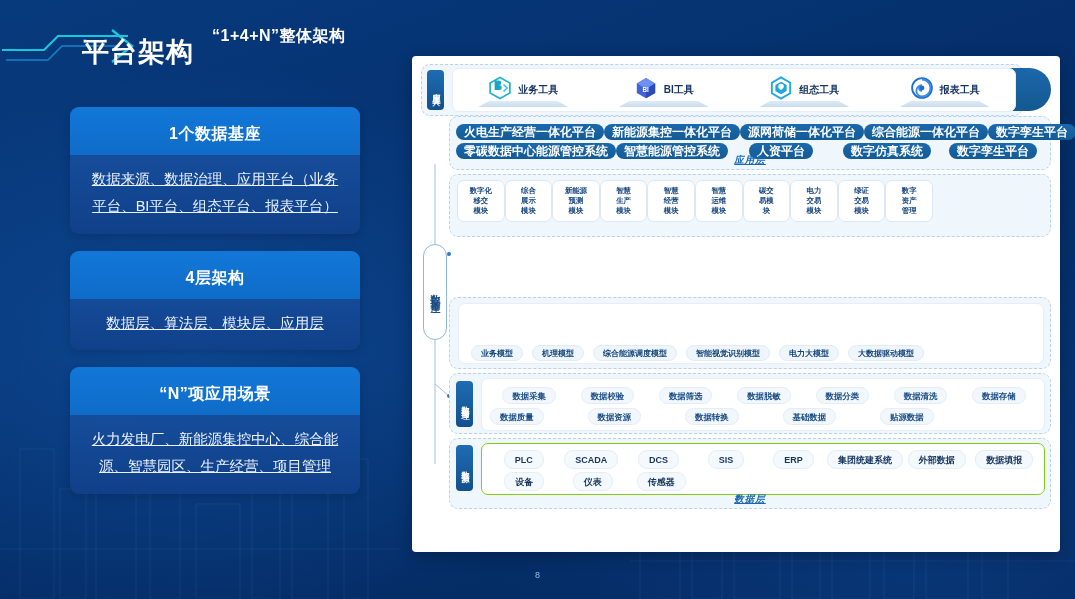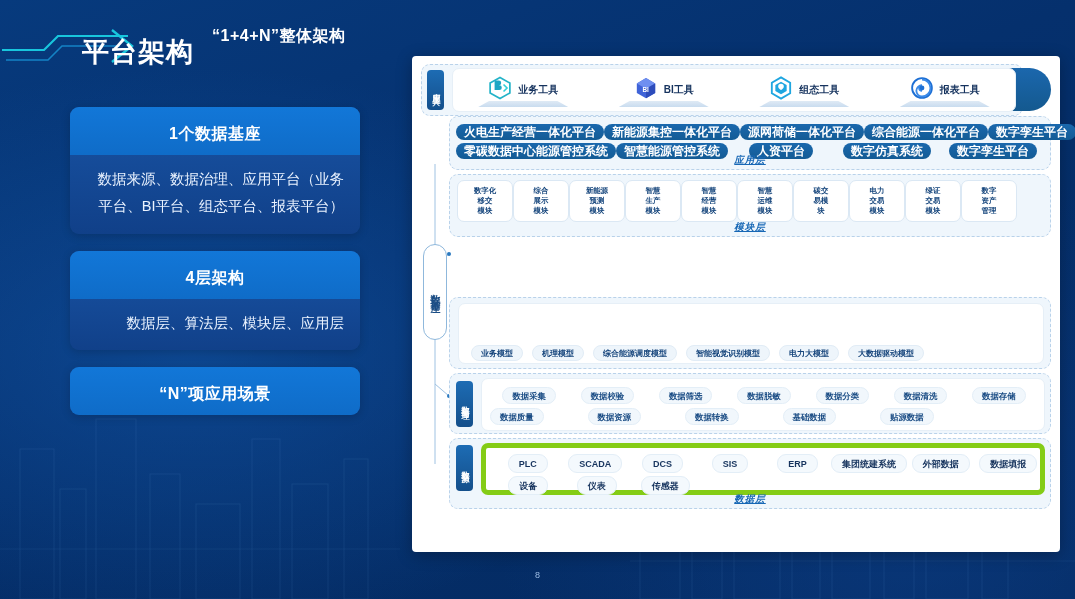--- a/index.html
+++ b/index.html
@@ -43,21 +43,21 @@
     background: linear-gradient(180deg, rgba(26,86,168,0.92) 0%, rgba(17,64,137,0.92) 100%);
     box-shadow: 0 2px 10px rgba(0,0,0,.18);
   }
   .card-head {
     background: linear-gradient(180deg, #1277d8 0%, #0f6cc8 100%);
     color: #fff; font-size: 16px; font-weight: bold;
     text-align: center; padding: 17px 6px 10px; letter-spacing: .5px;
   }
   .card-body {
     color: #eaf3ff; font-size: 14.5px; line-height: 1.85;
-    padding: 11px 16px 14px; text-align: right;
+    padding: 11px 16px 14px; text-align: center; text-decoration: underline;
   }
 
   
   .panel {
     position: absolute; left: 412px; top: 56px;
     width: 648px; height: 496px;
     background: #ffffff; border-radius: 4px;
     box-shadow: 0 3px 16px rgba(0,0,0,.28);
     padding: 8px 9px 9px 9px;
   }
@@ -92,21 +92,21 @@
   .app-pill {
     background: linear-gradient(180deg, #1a68ad 0%, #135b95 100%);
     color: #fff; border-radius: 8px; font-size: 12px; font-weight: bold;
     height: 16px; line-height: 16px; text-align: center;
     white-space: nowrap; padding: 0 8px;
   }
   .app-cell { flex: 1 1 0; display: flex; justify-content: center; }
 
   
   #mod-group { left: 28px; top: 110px; width: 602px; height: 63px; }
-  .mod-row { position: absolute; left: 7px; top: 5px; width: 560px; display: flex; }
+  .mod-row { position: absolute; left: 7px; top: 5px; width: 476px; display: flex; }
   .mod-box {
     flex: 1 1 0;
     background: #fff; border: 1px solid #dbe8f4; border-radius: 7px;
     height: 42px; display: flex; flex-direction: column;
     align-items: center; justify-content: center;
     font-size: 7.4px; font-weight: bold; color: #15457c; line-height: 1.38;
   }
 
   
   #tools-group { left: 28px; top: 177px; width: 602px; height: 52px;
@@ -160,21 +160,21 @@
   }
   .dm-row { position:absolute; left: 8px; width: 548px; display: flex; }
   .dm-cell { flex: 1 1 0; display:flex; justify-content:center; }
   .dm-cell > div { padding: 0 9px; }
 
   
   #ds-group { left: 28px; top: 374px; width: 602px; height: 71px; }
   #tag-ds { left: 6px; top: 6px; width: 17px; height: 46px; }
   .ds-card {
     position: absolute; left: 31px; top: 4px; width: 564px; height: 52px;
-    background: #fff; border-radius: 7px; border: 5px solid #84cc16;
+    background: #fff; border-radius: 7px; border: 1px solid #84cc16;
   }
   .ds-chip {
     background: #f4f9fd; border: 1px solid #e3eef7; border-radius: 9px;
     color: #17345e; font-size: 9px; font-weight: bold;
     height: 19px; line-height: 18px; text-align:center; white-space: nowrap;
     padding: 0 10px;
   }
   .ds-row { position:absolute; left: 8px; width: 548px; display: flex; }
   .ds-cell { flex: 1 1 0; display:flex; justify-content:center; }
 
@@ -237,20 +237,21 @@
   <div class="card">
     <div class="card-head">1个数据基座</div>
     <div class="card-body">数据来源、数据治理、应用平台（业务平台、BI平台、组态平台、报表平台）</div>
   </div>
   <div class="card">
     <div class="card-head">4层架构</div>
     <div class="card-body">数据层、算法层、模块层、应用层</div>
   </div>
   <div class="card">
     <div class="card-head">“N”项应用场景</div>
+    <div class="card-body">火力发电厂、新能源集控中心、综合能源、智慧园区、生产经营、项目管理</div>
   </div>
 </div>
 
 <div class="panel">
   <div class="panel-inner">
 
     <svg class="connector" viewBox="0 0 40 420">
       <path d="M14 60 L14 360" stroke="#9fc2e2" stroke-width="1" fill="none"></path>
       <path d="M14 160 L28 150" stroke="#9fc2e2" stroke-width="1" fill="none"></path>
       <path d="M14 280 L28 292" stroke="#9fc2e2" stroke-width="1" fill="none"></path>
@@ -349,21 +350,20 @@
             <span>绿证</span>
             <span>交易</span>
             <span>模块</span>
           </div>
           <div class="mod-box">
             <span>数字</span>
             <span>资产</span>
             <span>管理</span>
           </div>
         </div>
-      <div class="layer-tag">模块层</div>
     </div>
 
     <div id="tools-group">
       <div class="vtag" id="tag-app-tool">应用工具</div>
       <div class="tools-card" id="tools-card">
           <div class="tool-item">
             <span><svg viewBox="0 0 34 34" width="24" height="24">
                 <polygon points="17,2 31,10 31,24 17,32 3,24 3,10" fill="none" stroke="#23b3c8" stroke-width="2.4"></polygon>
                 <path d="M11 11 h7 a4 4 0 0 1 0 8 h-7 z M11 19 h8 a4 4 0 0 1 0 8 h-8 z" fill="#1da6c4" transform="translate(0,-3) scale(.85)"></path>
                 <path d="M22 12 l5 5 -5 5" fill="none" stroke="#2fd0d8" stroke-width="2.2"></path>

